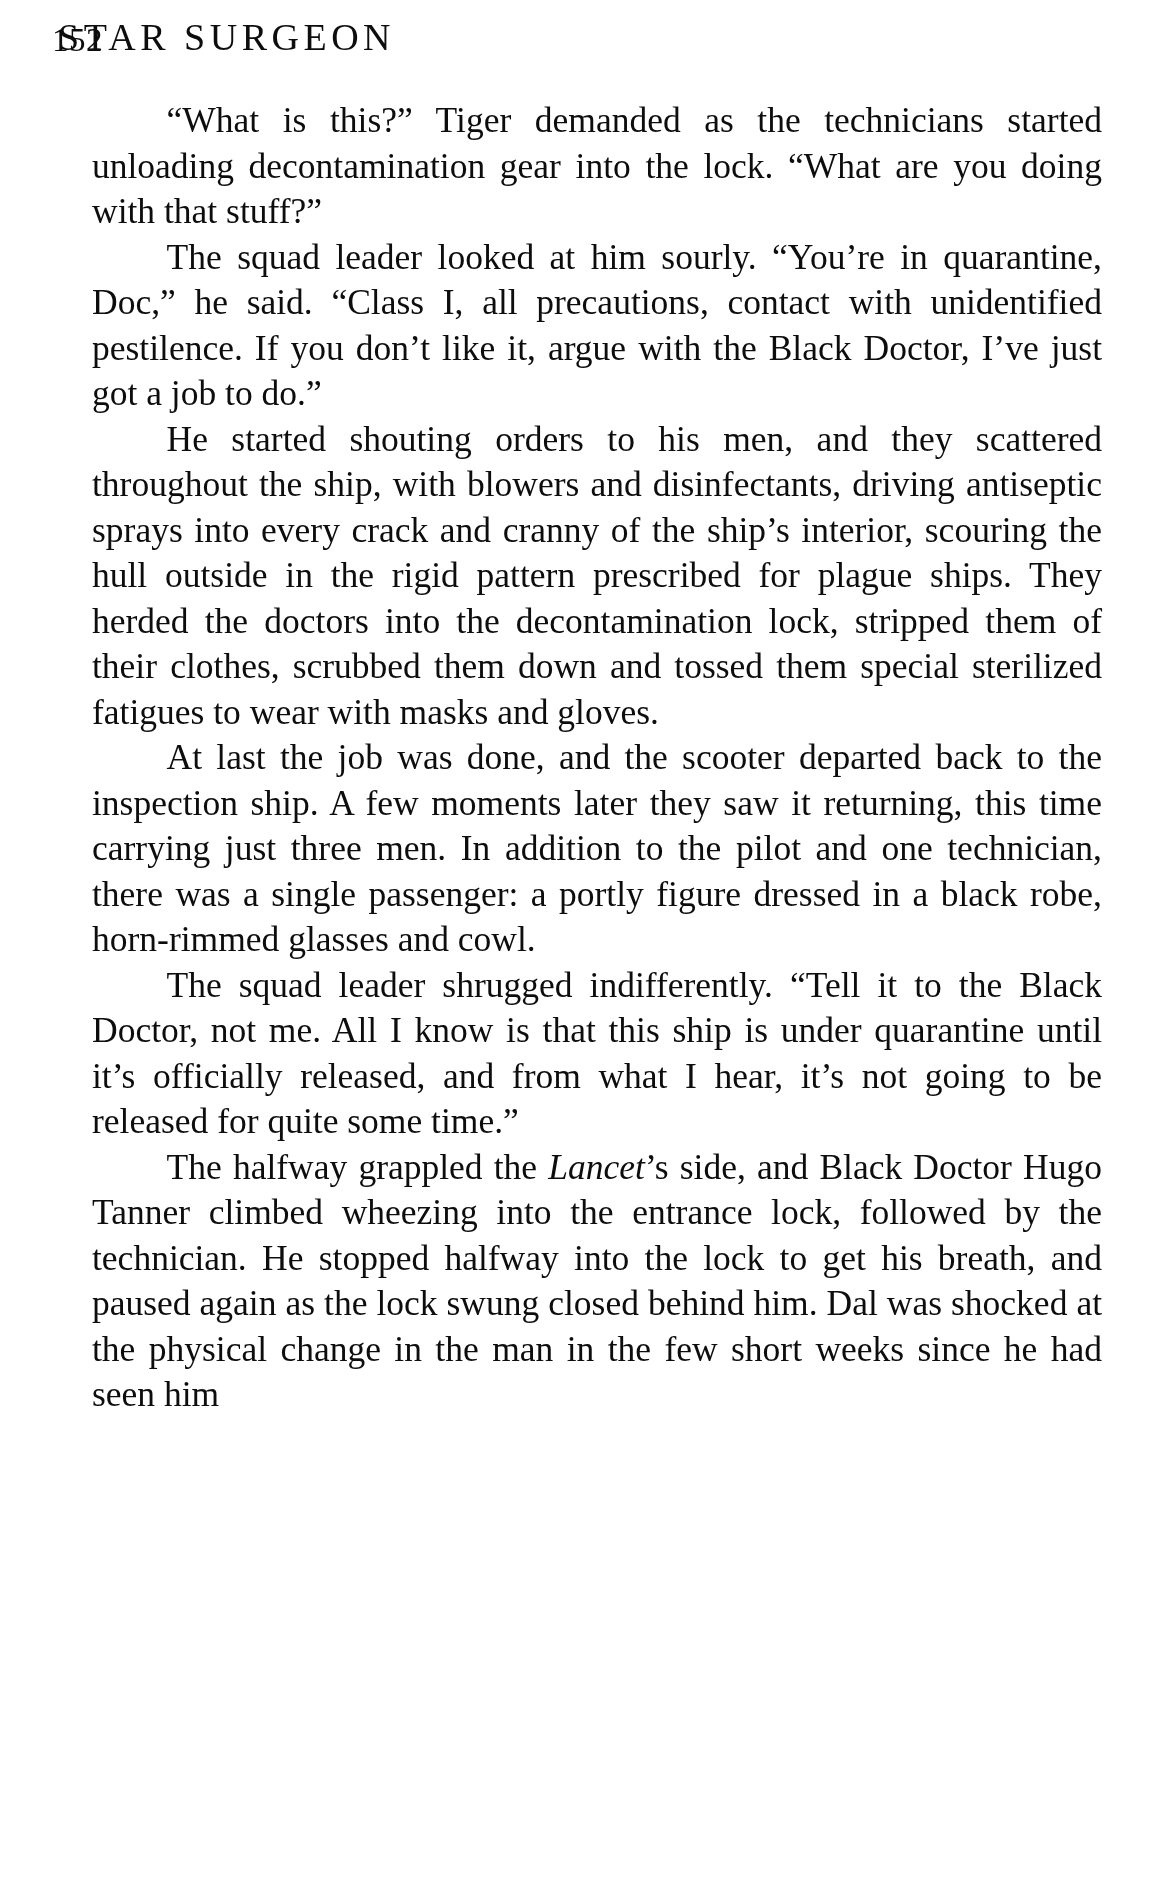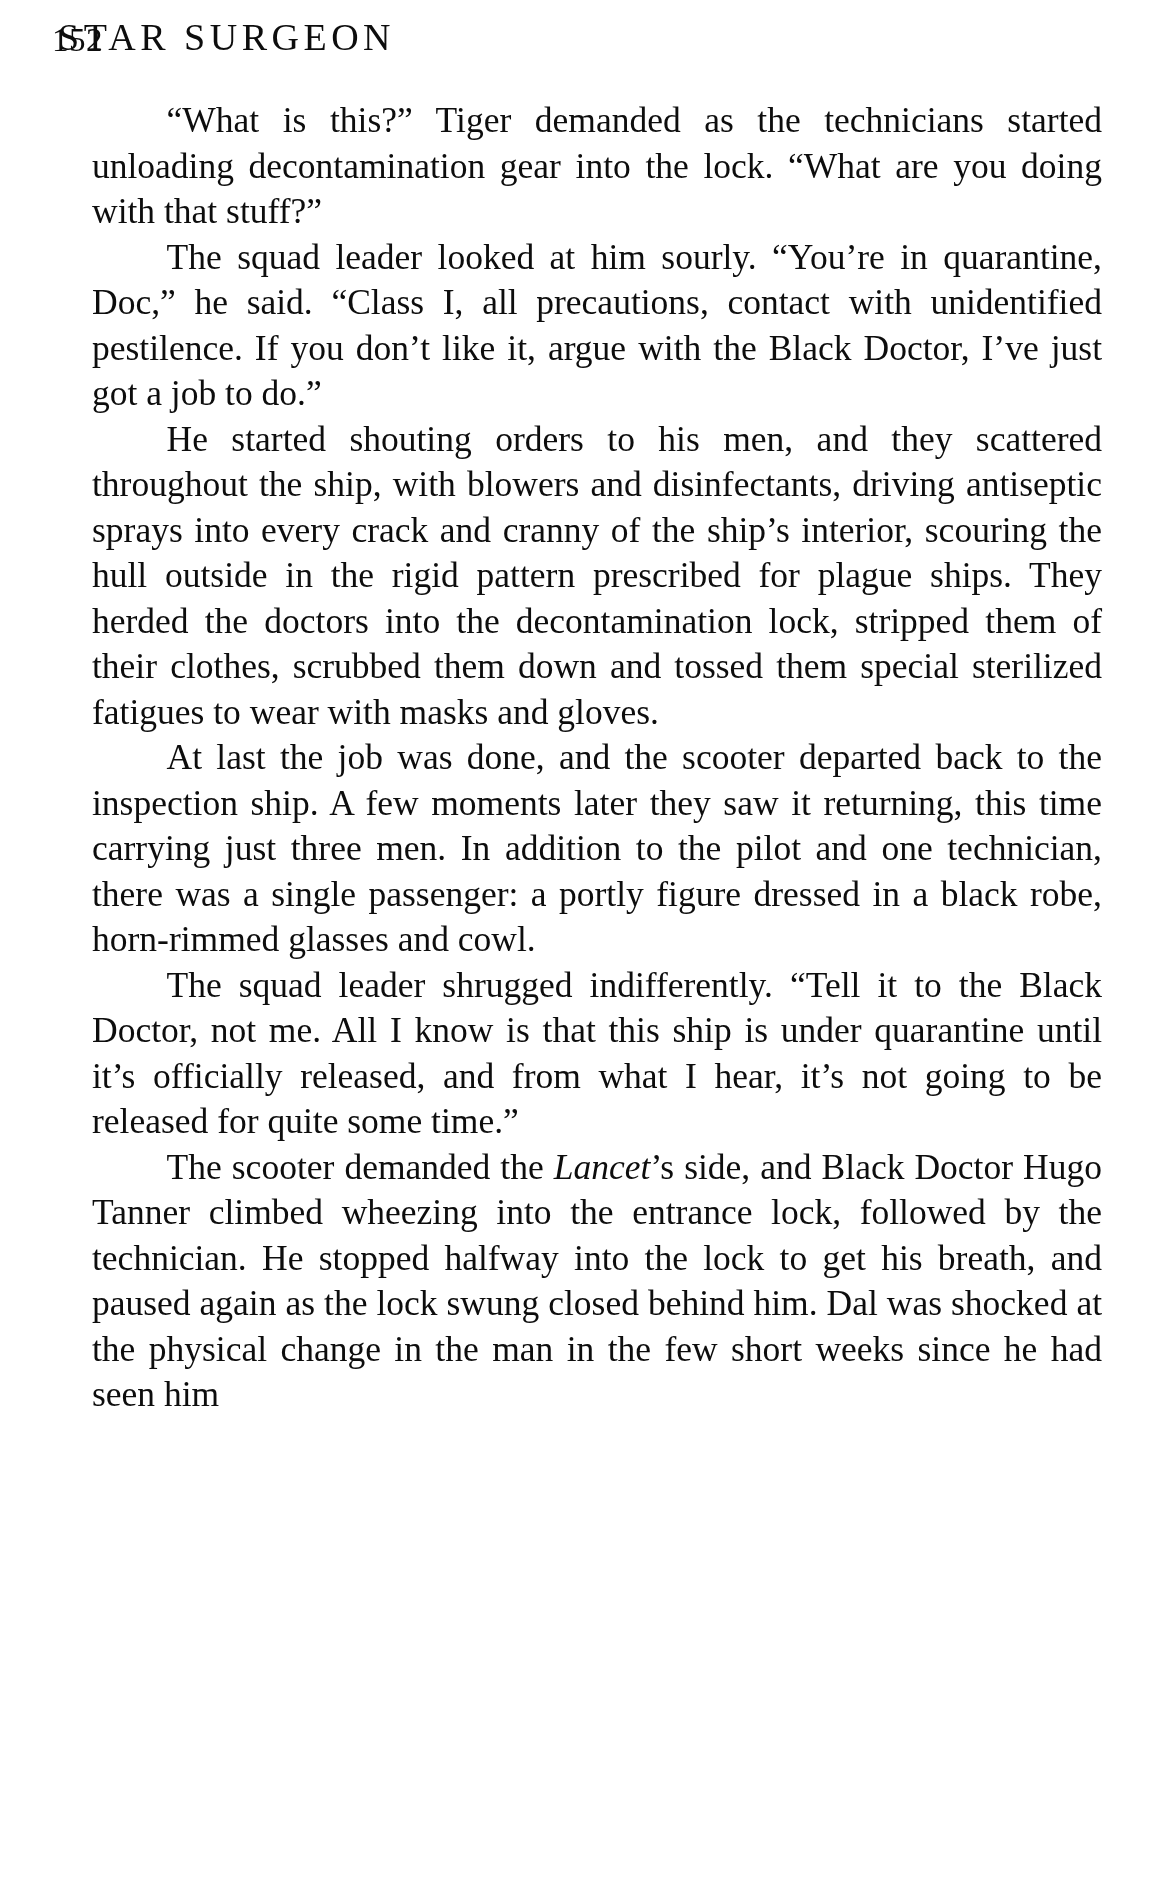--- a/index.html
+++ b/index.html
@@ -71,16 +71,16 @@
     <span class="folio">152</span>
     <span class="book-title">STAR SURGEON</span>
   </div>
 
   <div class="body-text">
     <p>“What is this?” Tiger demanded as the technicians started unloading decontamination gear into the lock. “What are you doing with that stuff?”</p>
     <p>The squad leader looked at him sourly. “You’re in quarantine, Doc,” he said. “Class I, all precautions, contact with unidentified pestilence. If you don’t like it, argue with the Black Doctor, I’ve just got a job to do.”</p>
     <p>He started shouting orders to his men, and they scattered throughout the ship, with blowers and disinfectants, driving antiseptic sprays into every crack and cranny of the ship’s interior, scouring the hull outside in the rigid pattern prescribed for plague ships. They herded the doctors into the decontamination lock, stripped them of their clothes, scrubbed them down and tossed them special sterilized fatigues to wear with masks and gloves.</p>
     <p>At last the job was done, and the scooter departed back to the inspection ship. A few moments later they saw it returning, this time carrying just three men. In addition to the pilot and one technician, there was a single passenger: a portly figure dressed in a black robe, horn-rimmed glasses and cowl.</p>
     <p>The squad leader shrugged indifferently. “Tell it to the Black Doctor, not me. All I know is that this ship is under quarantine until it’s officially released, and from what I hear, it’s not going to be released for quite some time.”</p>
-    <p><span>The scooter demanded the </span><em>Lancet</em><span>’s side, and Black Doctor Hugo Tanner climbed wheezing into the entrance lock, followed by the technician. He stopped halfway into the lock to get his breath, and paused again as the lock swung closed behind him. Dal was shocked at the physical change in the man in the few short weeks since he had seen him</span></p>
+    <p><span>The halfway grappled the </span><em>Lancet</em><span>’s side, and Black Doctor Hugo Tanner climbed wheezing into the entrance lock, followed by the technician. He stopped halfway into the lock to get his breath, and paused again as the lock swung closed behind him. Dal was shocked at the physical change in the man in the few short weeks since he had seen him</span></p>
   </div>
 
 </div>
 
 </body></html>

